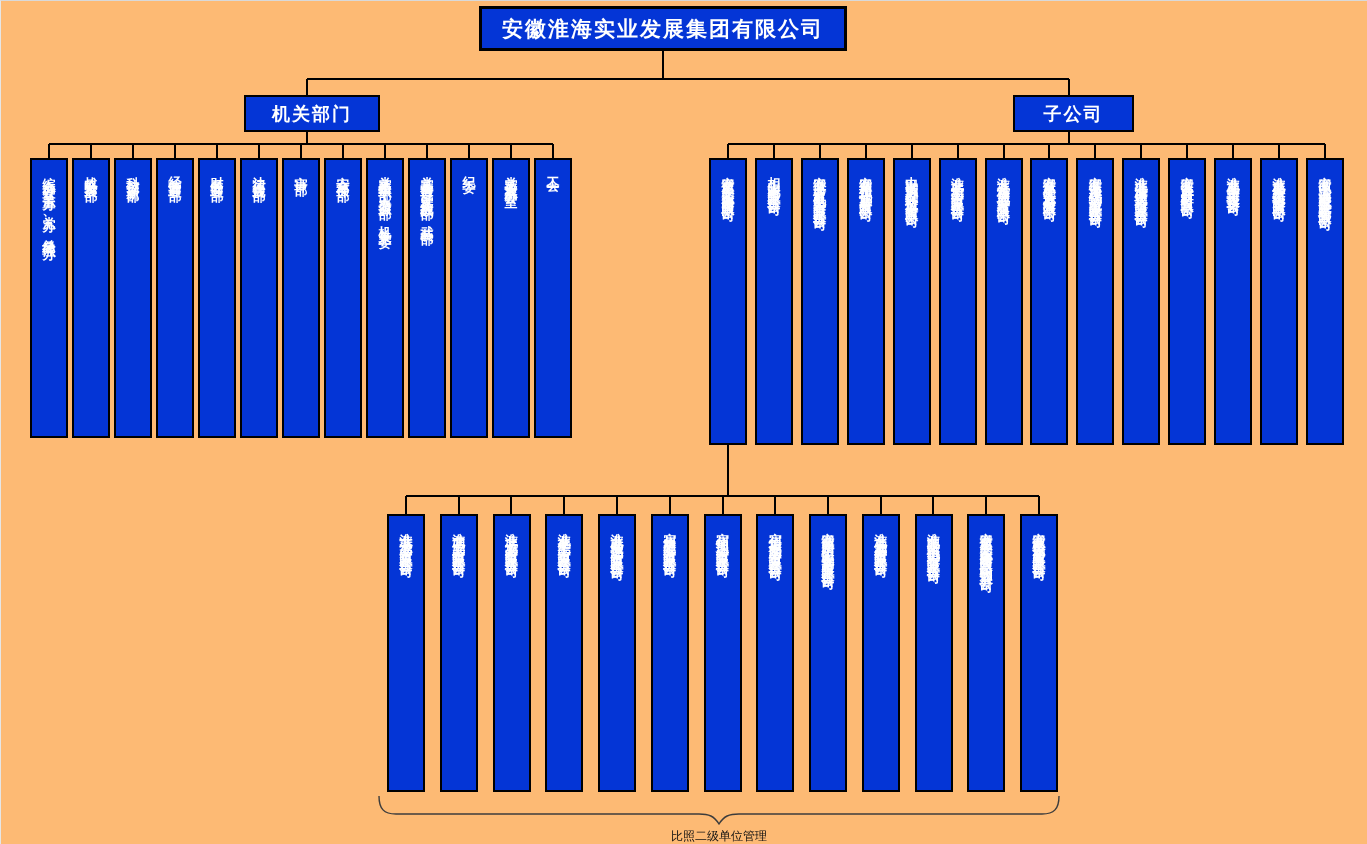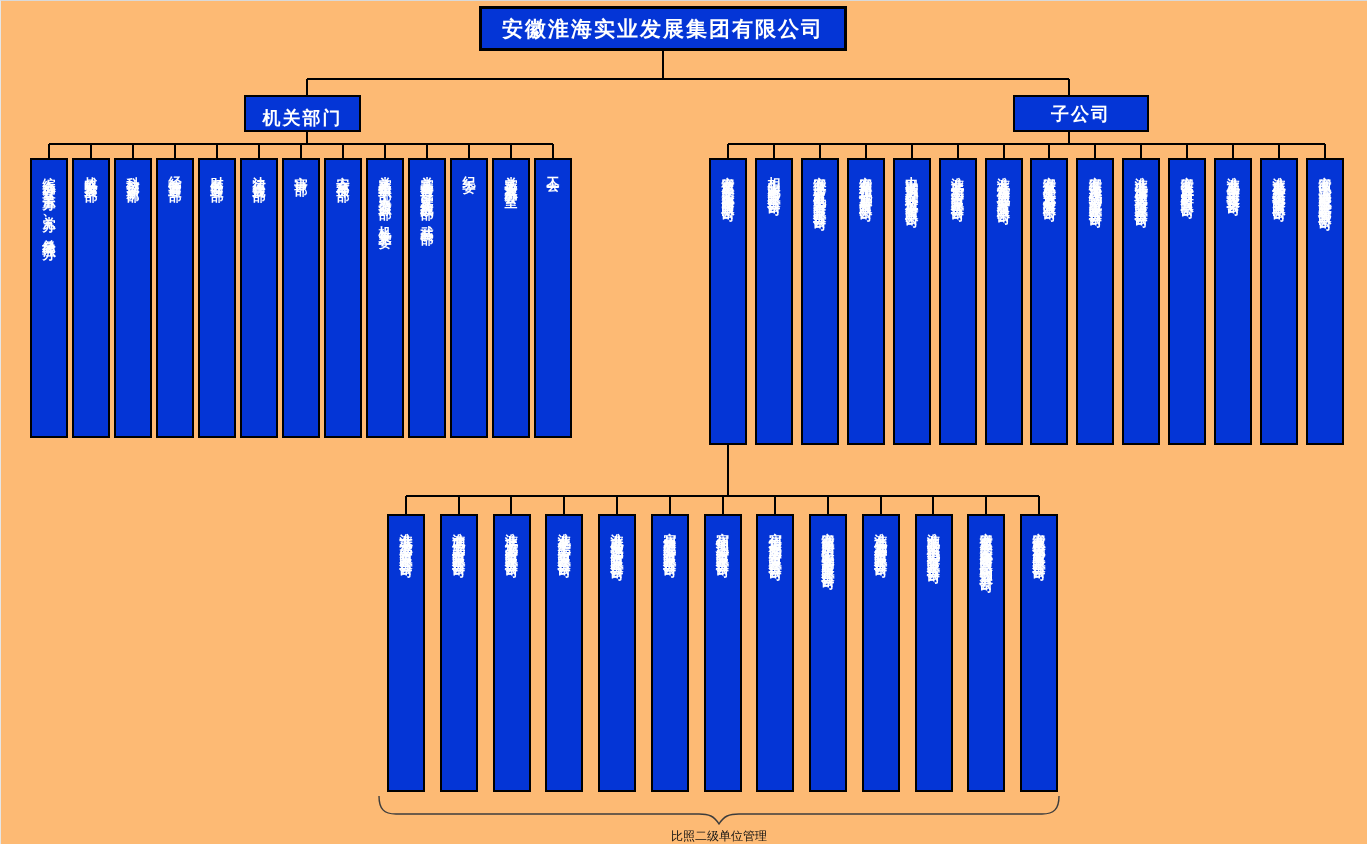--- a/index.html
+++ b/index.html
@@ -10,22 +10,22 @@
   }
   svg.lines{position:absolute;left:0;top:0;z-index:0;}
   .node{
     position:absolute;z-index:1;box-sizing:border-box;
     background:var(--node-fill,#0435D6);border:2px solid var(--node-border,#000);
     color:var(--node-text,#fff);font-weight:bold;
     display:flex;align-items:center;justify-content:center;
     letter-spacing:2px;white-space:nowrap;
   }
   .root{left:478px;top:5px;width:368px;height:45px;font-size:21px;border-width:3px;}
-  .branch-left{left:243px;top:94px;width:117px;height:37px;font-size:18px;align-items:flex-end;}
-  .branch-right{left:1012px;top:94px;width:136px;height:37px;font-size:18px;}
+  .branch-left{left:243px;top:94px;width:136px;height:37px;font-size:18px;}
+  .branch-right{left:1012px;top:94px;width:121px;height:37px;font-size:18px;}
   .row{position:absolute;z-index:1;display:flex;justify-content:space-between;align-items:stretch;}
   .row-depts{left:29px;top:157px;width:542px;height:280px;}
   .row-subs{left:708px;top:157px;width:635px;height:287px;}
   .row-l4{left:386px;top:513px;width:671px;height:278px;}
   .vbox{
     width:38px;box-sizing:border-box;flex:0 0 38px;
     background:var(--node-fill,#0435D6);border:2px solid var(--node-border,#000);
     display:flex;justify-content:center;align-items:flex-start;padding-top:6px;
   }
   .vtext{

